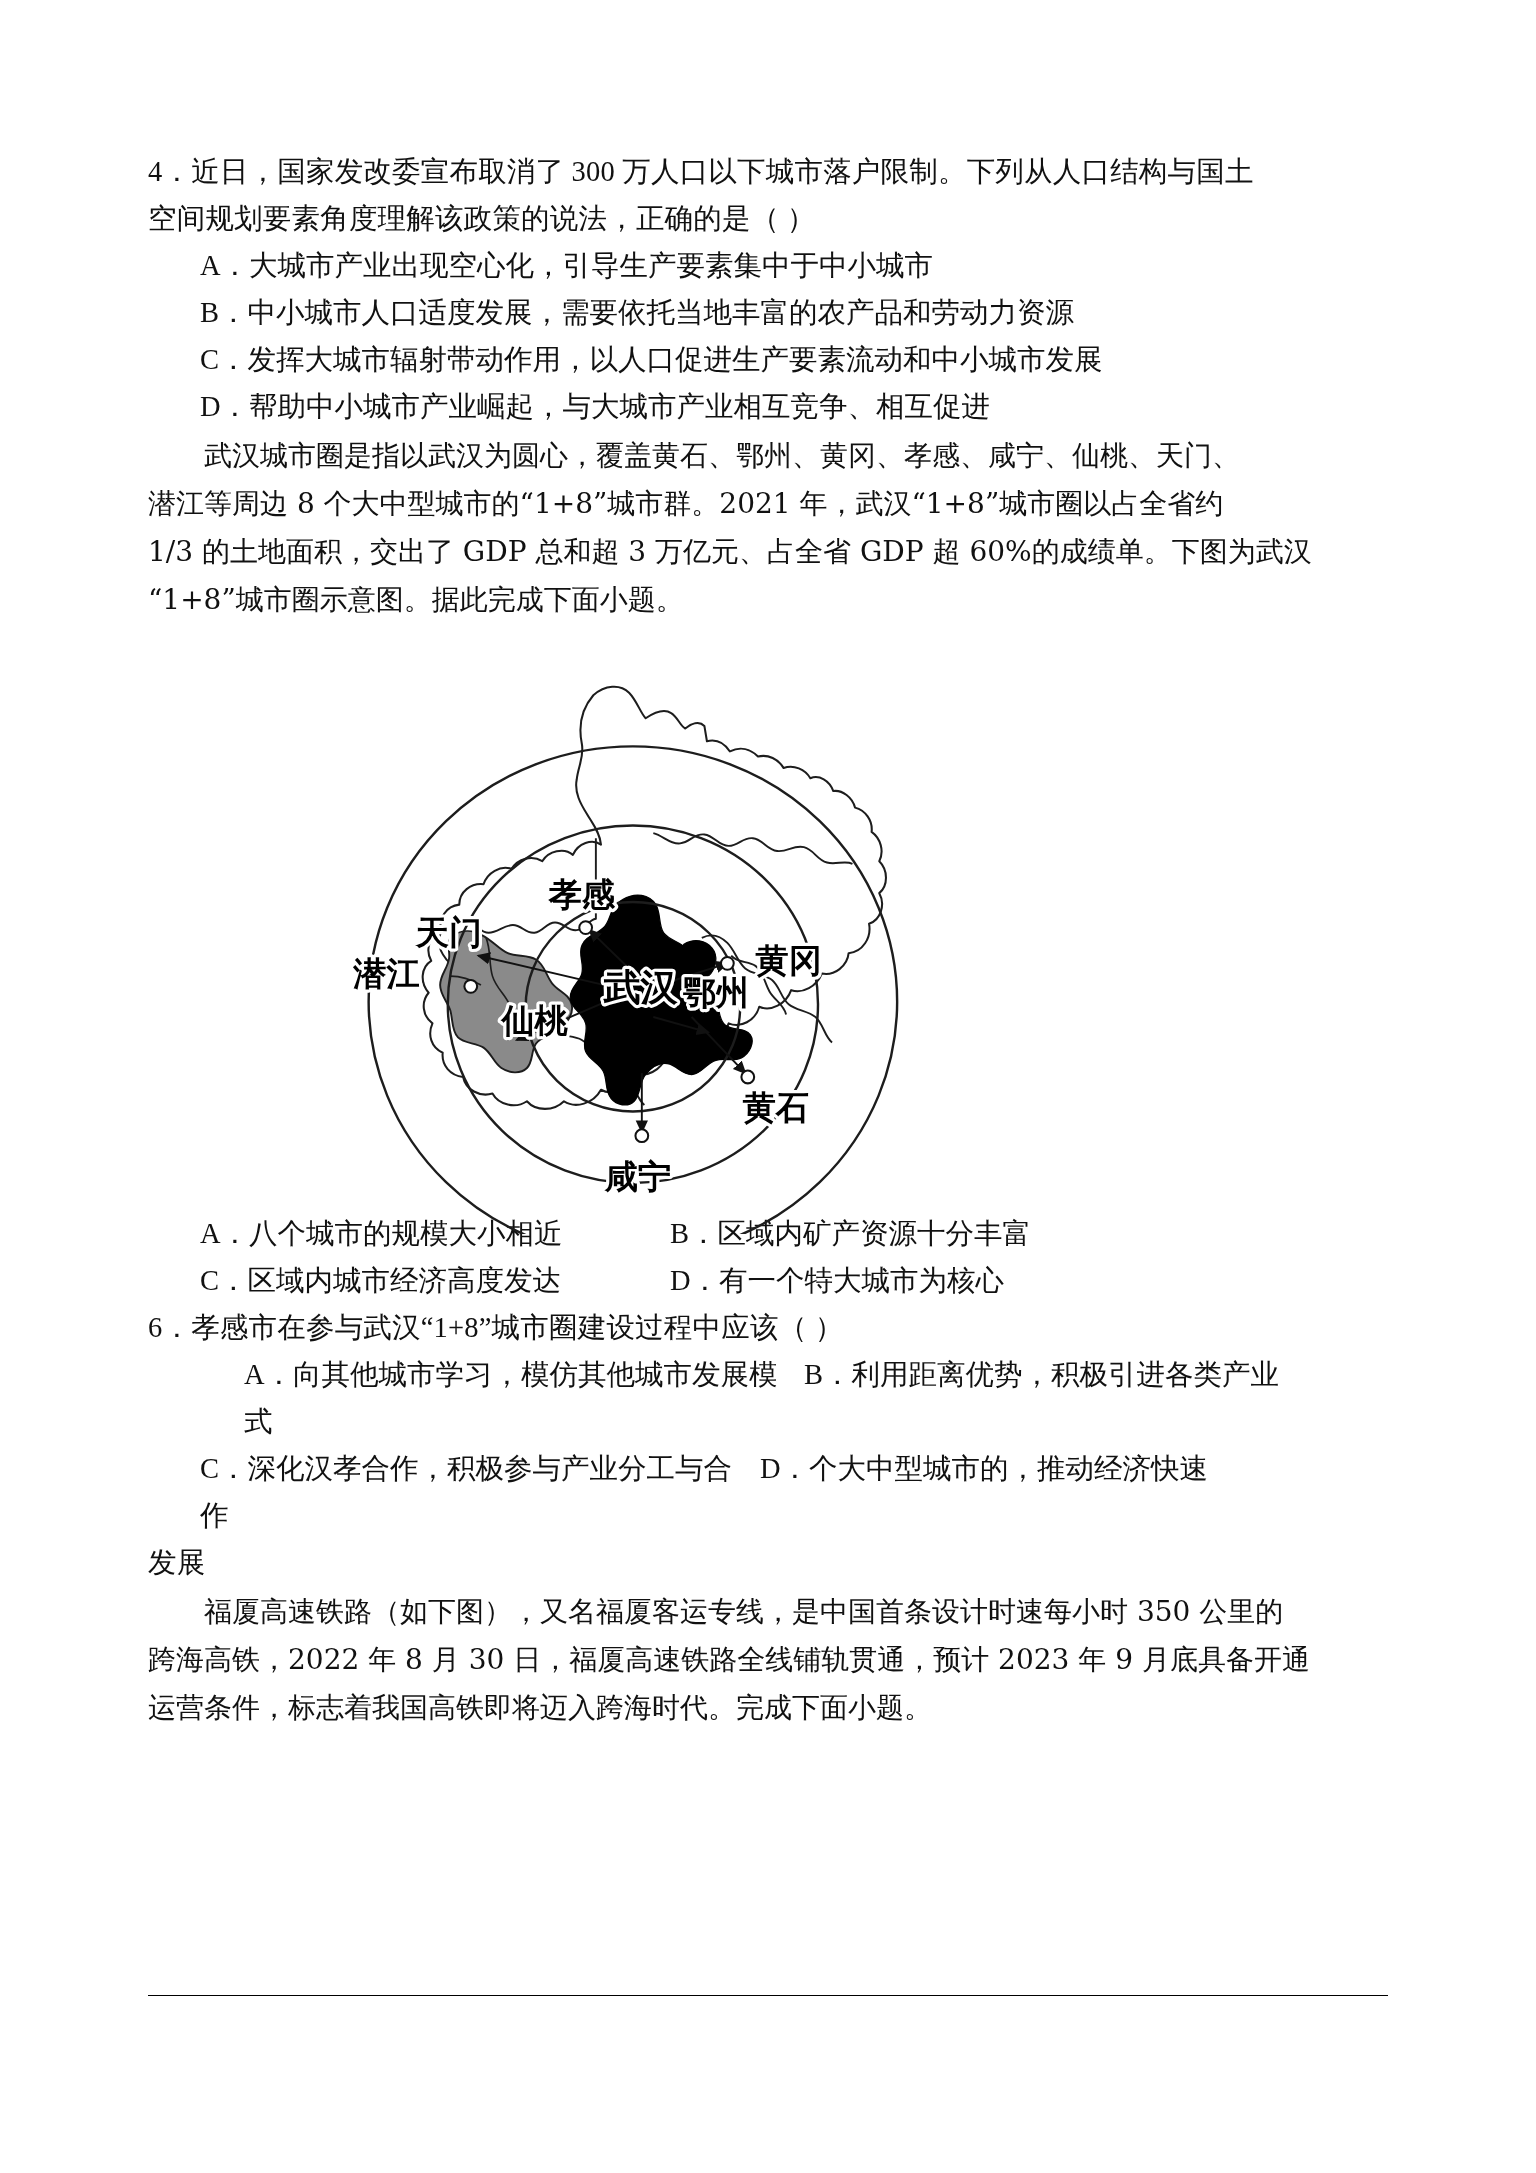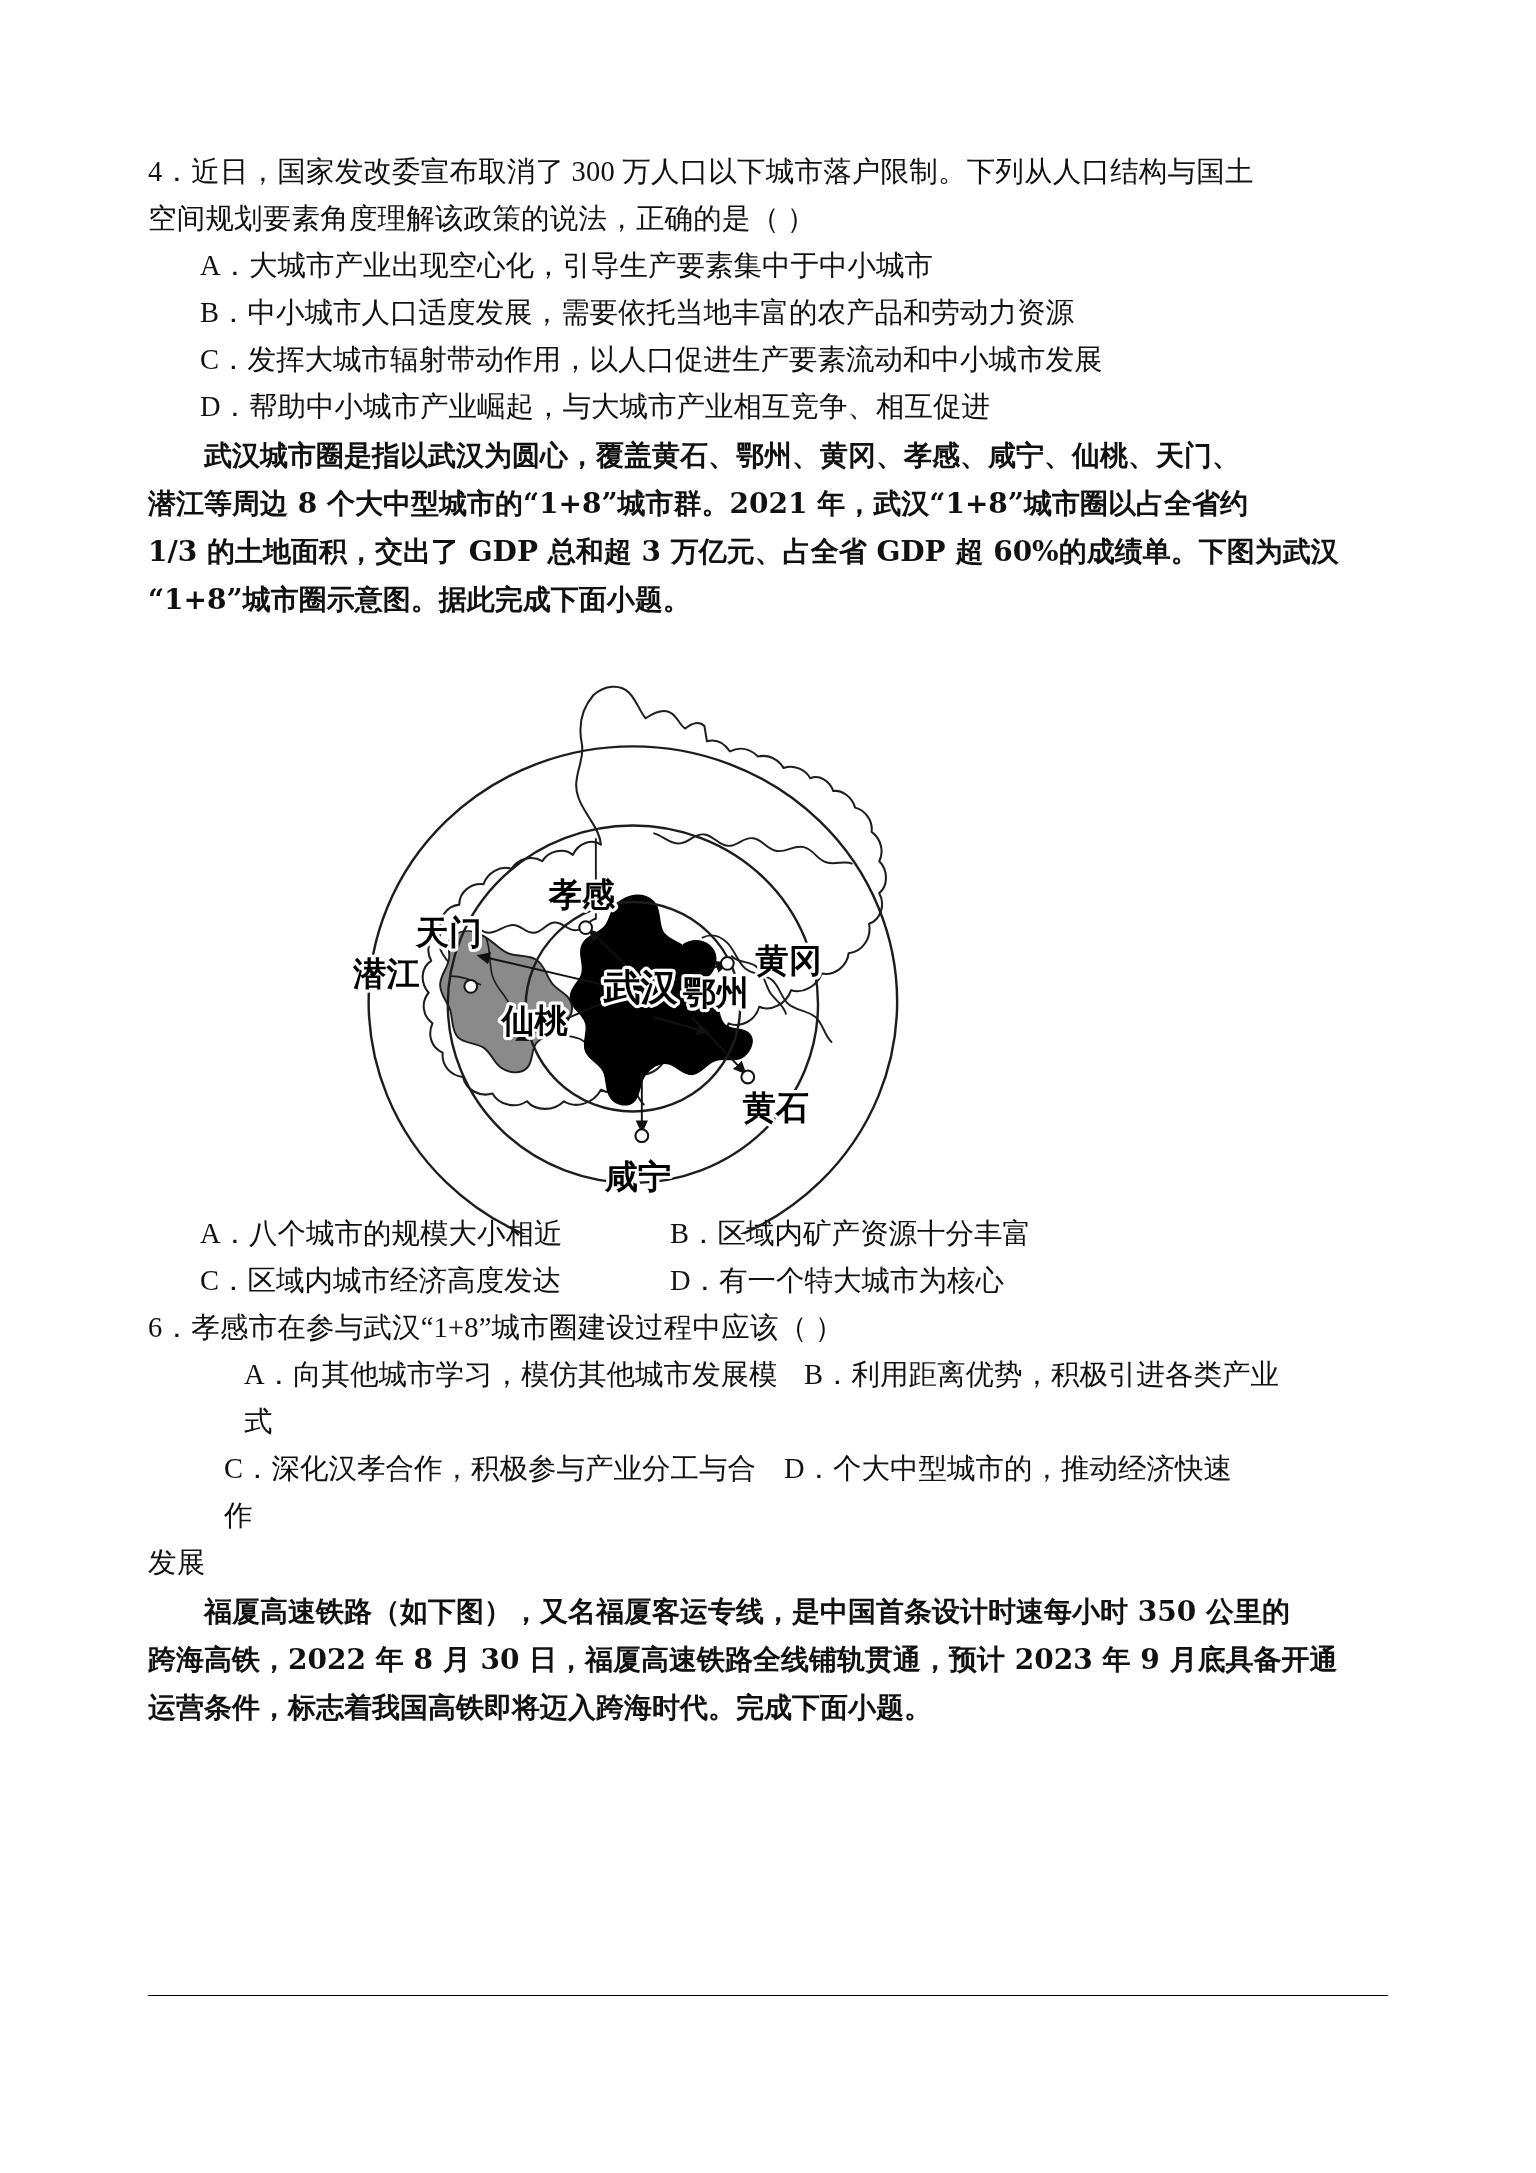--- a/index.html
+++ b/index.html
@@ -52,21 +52,21 @@
   .opt-pair > .ob { flex: 1 1 auto; }
 
   .para {
     font-family: "DejaVu Serif", "Liberation Serif", serif;
     font-size: 28px;
     line-height: 48px;
     text-align: justify;
     text-justify: inter-character;
     text-indent: 56px;
     font-style: italic;
-    font-weight: 700;
+    font-weight: 400;
   }
   .para.kai {
     
     font-style: normal;
     font-family: "DejaVu Serif", "Liberation Serif", serif;
   }
 
   
   .figure-wrap {
     position: relative;
@@ -333,21 +333,21 @@
       </div>
     </div>
 
     <div>
       <div class="q-line">6．孝感市在参与武汉“1+8”城市圈建设过程中应该（  ）</div>
       <div class="opt-pair">
         <span class="oa" style="width:560px;flex:0 0 560px;margin-left:44px;">A．向其他城市学习，模仿其他城市发展模式</span>
         <span class="ob">B．利用距离优势，积极引进各类产业</span>
       </div>
       <div class="opt-pair">
-        <span class="oa" style="width:560px;flex:0 0 560px;margin-left:24px;">C．深化汉孝合作，积极参与产业分工与合作</span>
+        <span class="oa" style="width:560px;flex:0 0 560px;">C．深化汉孝合作，积极参与产业分工与合作</span>
         <span class="ob">D．个大中型城市的，推动经济快速</span>
       </div>
       <div class="q-line">发展</div>
     </div>
 
     <div style="margin-top:2px;">
       <div class="para kai" style="text-indent:56px;">福厦高速铁路（如下图），又名福厦客运专线，是中国首条设计时速每小时 350 公里的</div>
       <div class="para kai" style="text-indent:0;">跨海高铁，2022 年 8 月 30 日，福厦高速铁路全线铺轨贯通，预计 2023 年 9 月底具备开通</div>
       <div class="para kai" style="text-indent:0; text-align:left;">运营条件，标志着我国高铁即将迈入跨海时代。完成下面小题。</div>
     </div>

